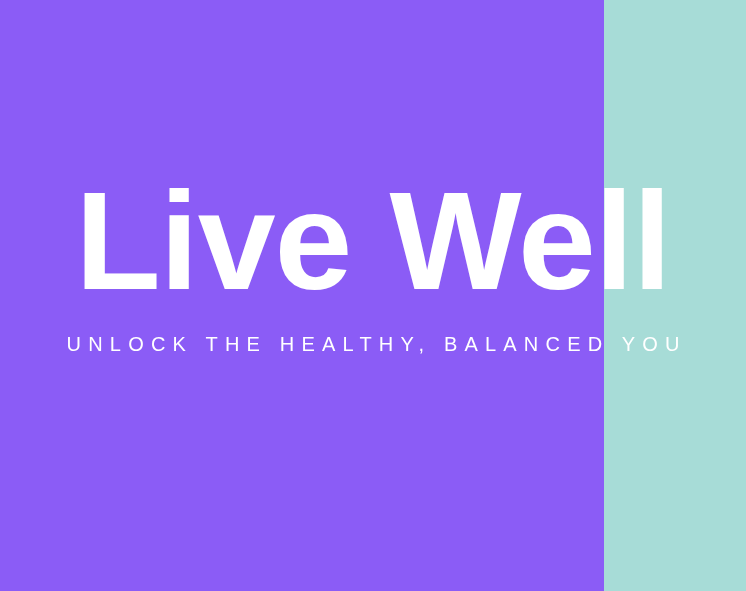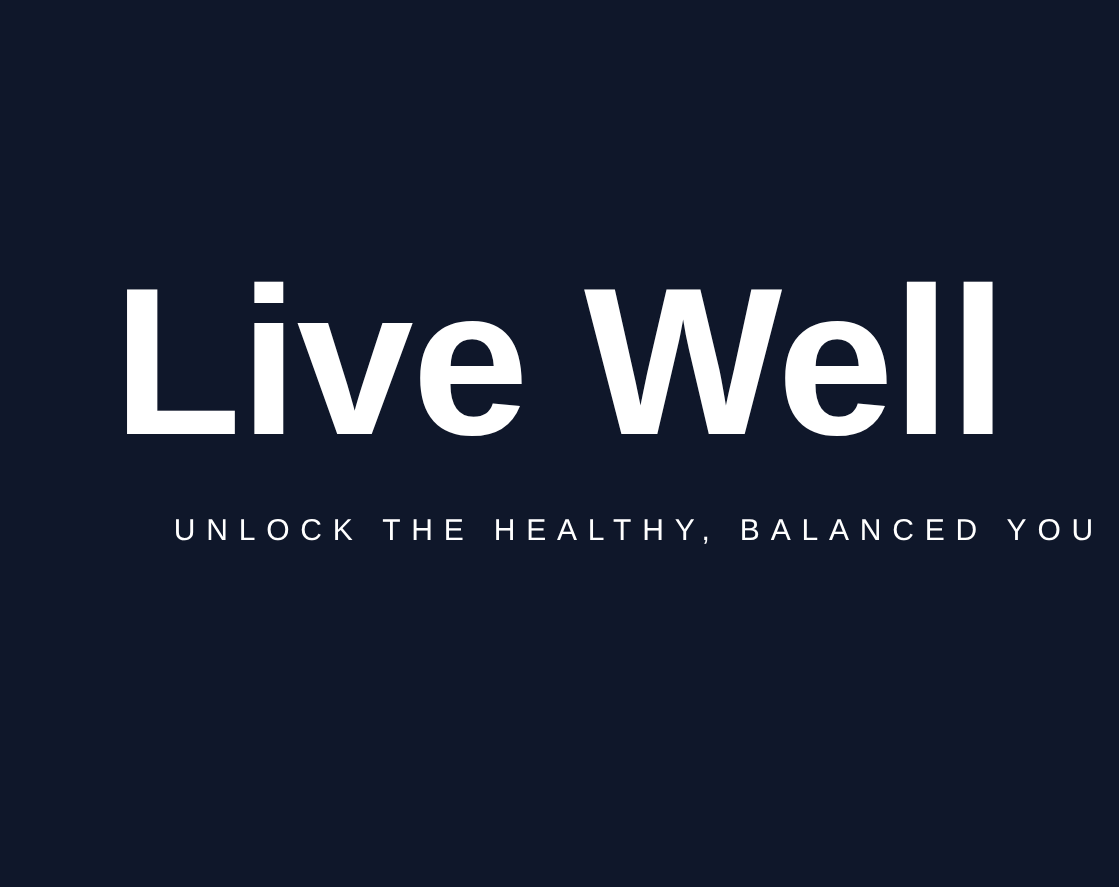--- a/index.html
+++ b/index.html
@@ -8,23 +8,23 @@
   }
   body {
     width: 746px;
     height: 591px;
     overflow: hidden;
     font-family: "Liberation Sans", sans-serif;
     background: #a7dcd7;
   }
   .poster {
     position: relative;
-    width: 746px;
+    width: 604px;
     height: 591px;
-    background: #0f172a;
+    background: #8b5cf6;
     box-sizing: border-box;
   }
   .content-block {
     position: absolute;
     left: 0;
     top: 0;
     width: 746px;
     
     padding-top: 171px;
     box-sizing: border-box;
@@ -34,23 +34,22 @@
     margin: 0;
     font-family: "Liberation Sans", sans-serif;
     font-weight: bold;
     font-size: 140px;
     line-height: 1;
     letter-spacing: -1px;
     color: #ffffff;
     white-space: nowrap;
   }
   .subtitle-row {
-    margin: 10px;
+    margin: 0;
     padding-top: 23px;
-    text-align: right;
   }
   .subtitle {
     margin: 0;
     font-family: "Liberation Sans", sans-serif;
     font-weight: normal;
     font-size: 20px;
     line-height: 1;
     color: #ffffff;
     text-transform: uppercase;
     letter-spacing: 7.2px;

